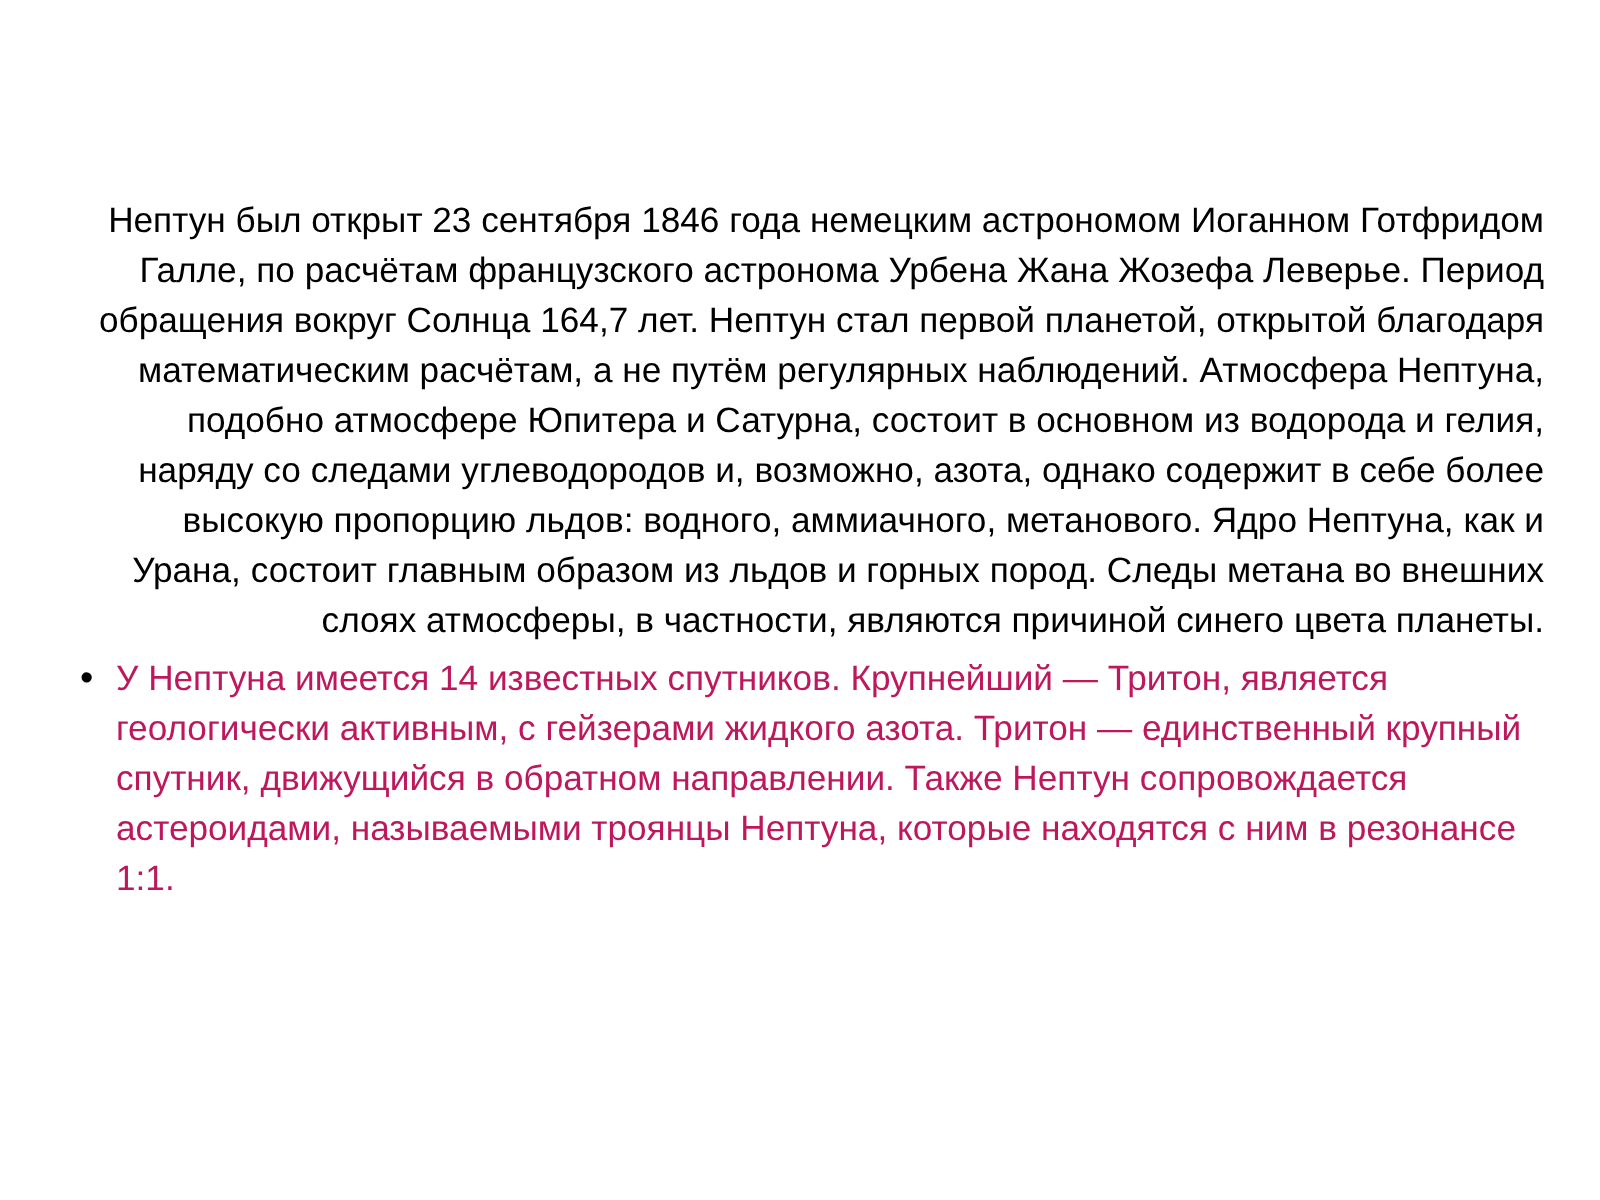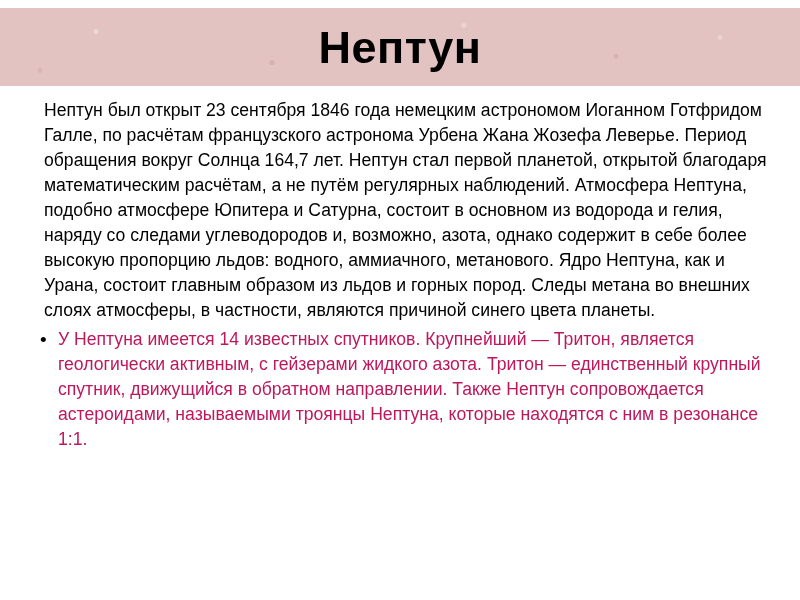--- a/index.html
+++ b/index.html
@@ -47,21 +47,21 @@
   .body-area {
     position: absolute;
     left: 36px;
     top: 98px;
     width: 736px;
   }
   .para {
     font-size: 17.6px;
     line-height: 1.42;
     color: #000000;
-    text-align: left;
+    text-align: right;
     margin: 0 0 0 0;
     padding-left: 8px;
   }
   .bullet-list {
     list-style: none;
     margin: 4px 0 0 0;
     padding: 0;
   }
   .bullet-item {
     position: relative;
@@ -79,23 +79,20 @@
     font-size: 19px;
     line-height: 1.42;
     color: #000000;
   }
 </style>
 </head>
 <body>
 
 <div class="slide">
 
-  <div class="title-bar">
-    <span class="title-text">Нептун</span>
-  </div>
 
   <div class="body-area">
     <p class="para">Нептун был открыт 23 сентября 1846 года немецким  астрономом Иоганном Готфридом Галле, по расчётам французского астронома Урбена Жана Жозефа Леверье. Период обращения вокруг Солнца 164,7 лет. Нептун стал первой планетой, открытой благодаря математическим расчётам, а не путём регулярных наблюдений. Атмосфера Нептуна, подобно атмосфере Юпитера и Сатурна, состоит в основном из водорода и гелия, наряду со следами углеводородов и, возможно, азота, однако содержит в себе более высокую пропорцию льдов: водного, аммиачного, метанового. Ядро Нептуна, как и Урана, состоит главным образом из льдов и горных пород. Следы метана во внешних слоях атмосферы, в частности, являются причиной синего цвета планеты.</p>
 
     <ul class="bullet-list">
       <li class="bullet-item">У Нептуна имеется 14 известных спутников. Крупнейший — Тритон, является геологически активным, с гейзерами жидкого азота. Тритон — единственный крупный спутник, движущийся в обратном направлении. Также Нептун сопровождается астероидами, называемыми троянцы Нептуна, которые находятся с ним в резонансе 1:1.</li>
     </ul>
   </div>
 
 </div>

